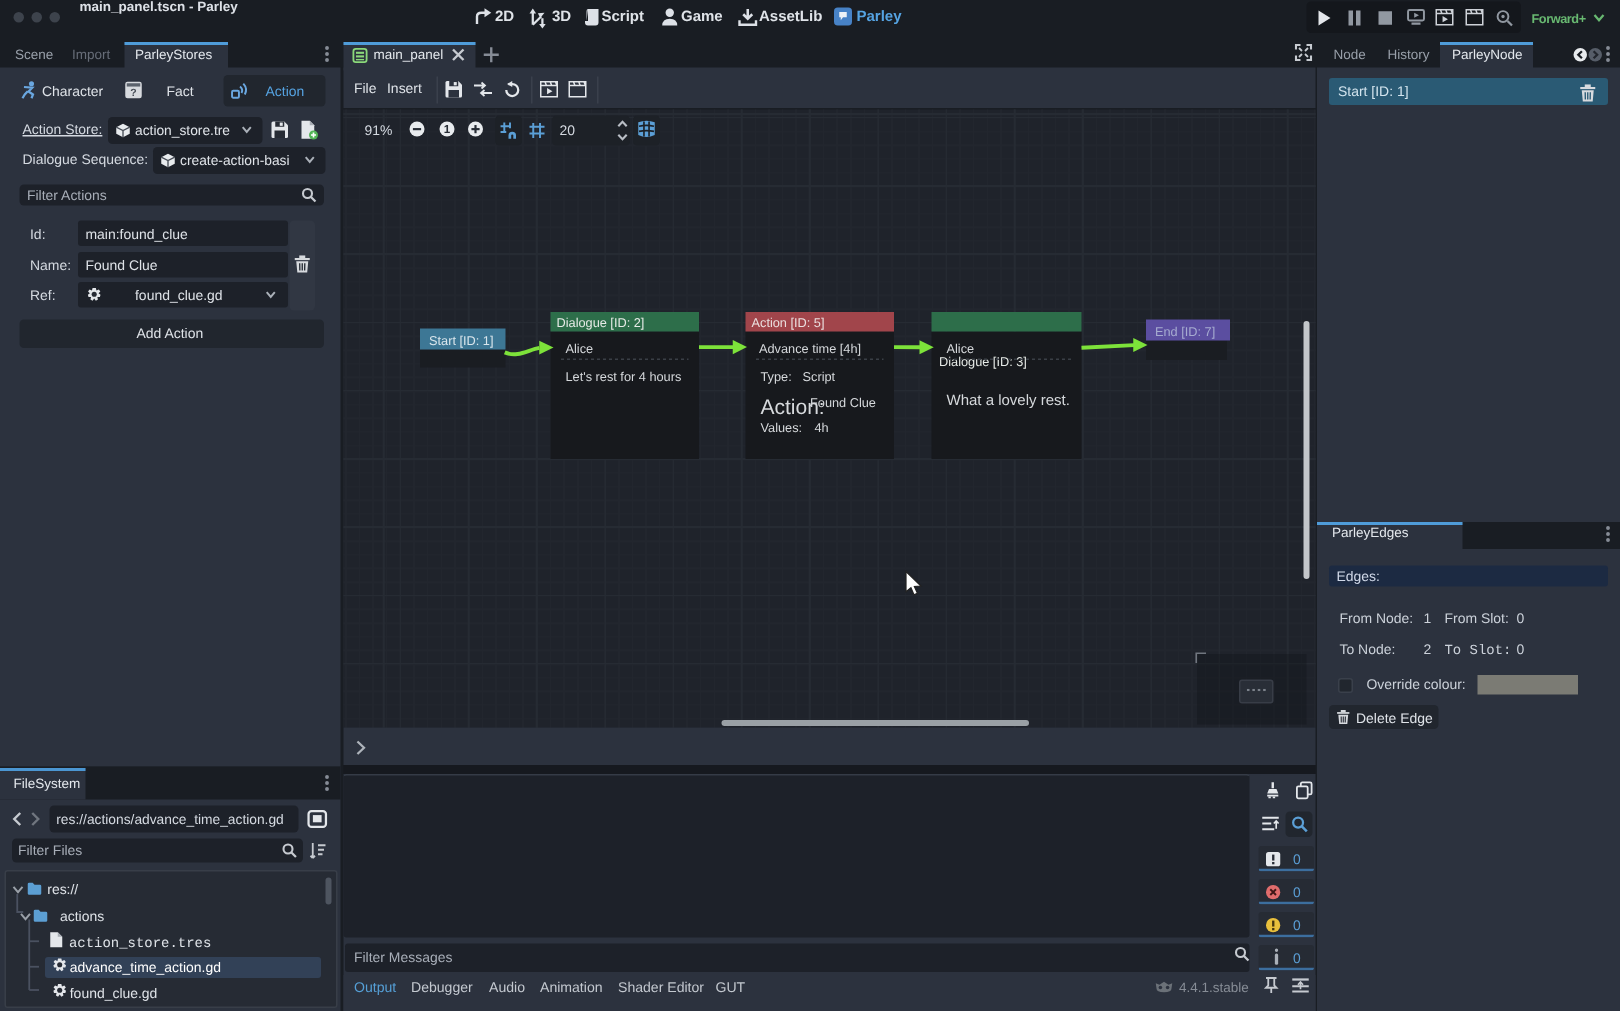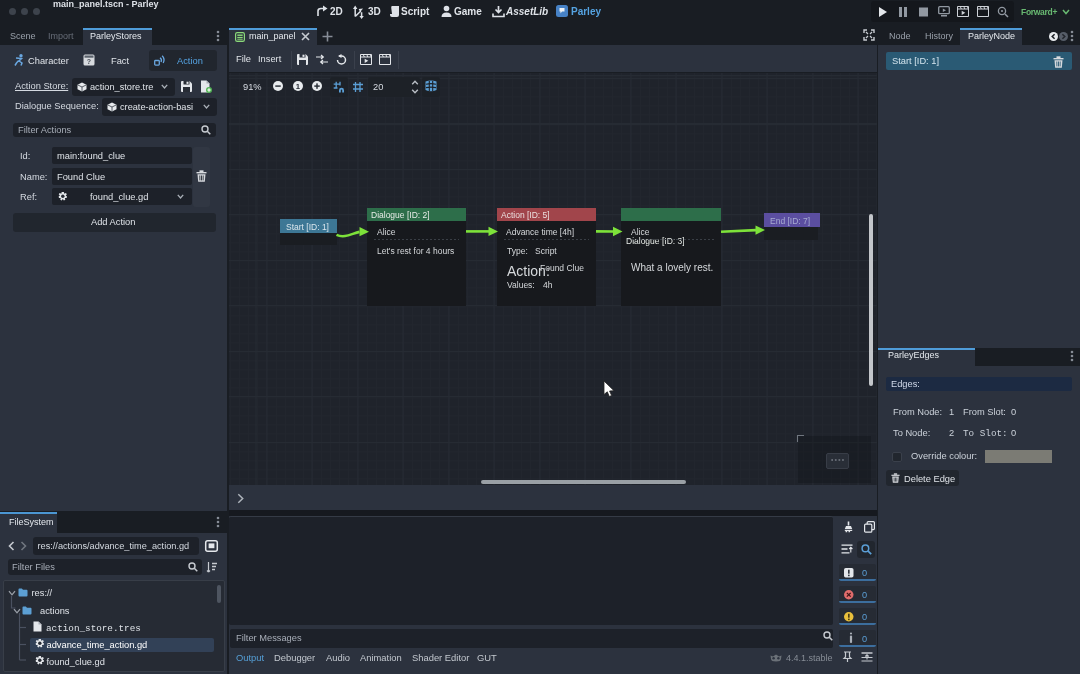--- a/index.html
+++ b/index.html
@@ -37,21 +37,21 @@
 <div class="t b" style="left:401px;top:7px;font-size:10px;">Script</div>
 <svg class="abs" style="left:440px;top:5px;" width="13" height="13" viewBox="0 0 13 13">
     <circle cx="6.5" cy="3.5" r="2.8" fill="#dde1e7"></circle>
     <path d="M1.5 12 Q1.5 7.5 6.5 7.5 Q11.5 7.5 11.5 12 Z" fill="#dde1e7"></path>
   </svg>
 <div class="t b" style="left:454px;top:7px;font-size:10px;">Game</div>
 <svg class="abs" style="left:492px;top:5px;" width="13" height="13" viewBox="0 0 13 13">
     <path d="M6.5 1 L6.5 7 M3.5 4.5 L6.5 7.5 L9.5 4.5" stroke="#dde1e7" stroke-width="1.7" fill="none"></path>
     <path d="M1 8.5 L1 11.5 L12 11.5 L12 8.5" stroke="#dde1e7" stroke-width="1.6" fill="none"></path>
   </svg>
-<div class="t b" style="left:506px;top:7px;font-size:10px;font-style:italic;">AssetLib</div>
+<div class="t b" style="left:506px;top:7px;font-size:10px;">AssetLib</div>
 <svg class="abs" style="left:556px;top:5px;" width="12" height="12" viewBox="0 0 12 12">
     <rect x="0" y="0" width="12" height="12" rx="2.5" fill="#4782c6"></rect>
     <path d="M3.5 3 L8.5 3 L8.5 6.5 L6 6.5 L4.5 8.5 L4.5 6.5 L3.5 6.5 Z" fill="#eef2f6"></path>
   </svg>
 <div class="t b" style="left:571px;top:7px;font-size:10px;color:#55a3e2;">Parley</div>
 
 <div class="abs" style="left:871px;top:1px;width:143px;height:21px;background:#14171c;border-radius:3px;"></div>
 <svg class="abs" style="left:878px;top:7px;" width="9" height="10" viewBox="0 0 9 10">
     <path d="M1 0 L9 5 L1 10 Z" fill="#e4e7eb"></path>
   </svg>

